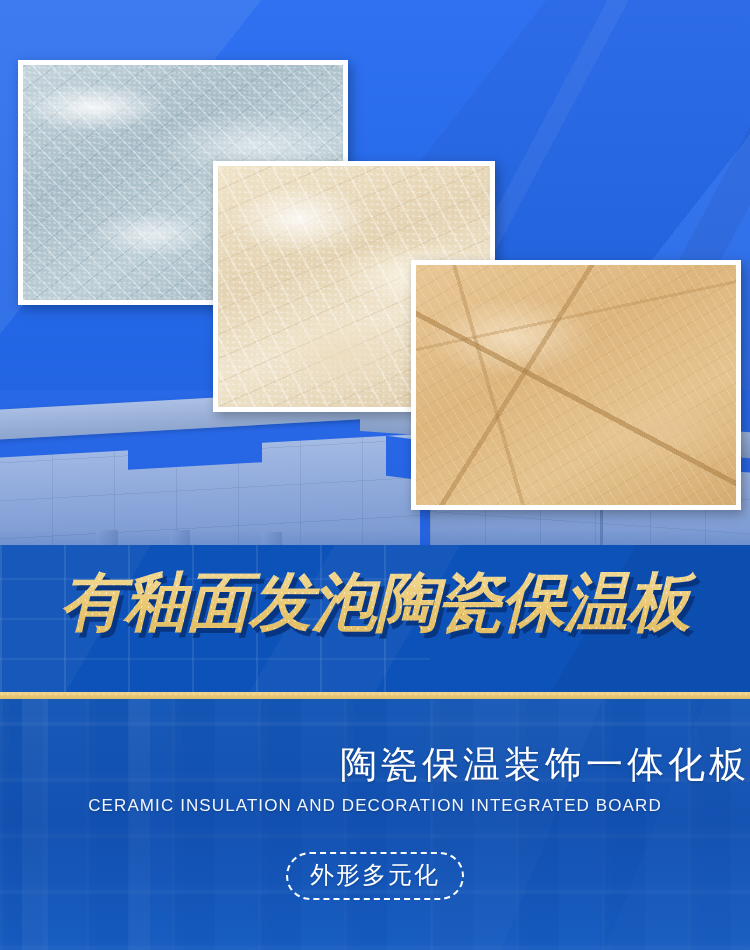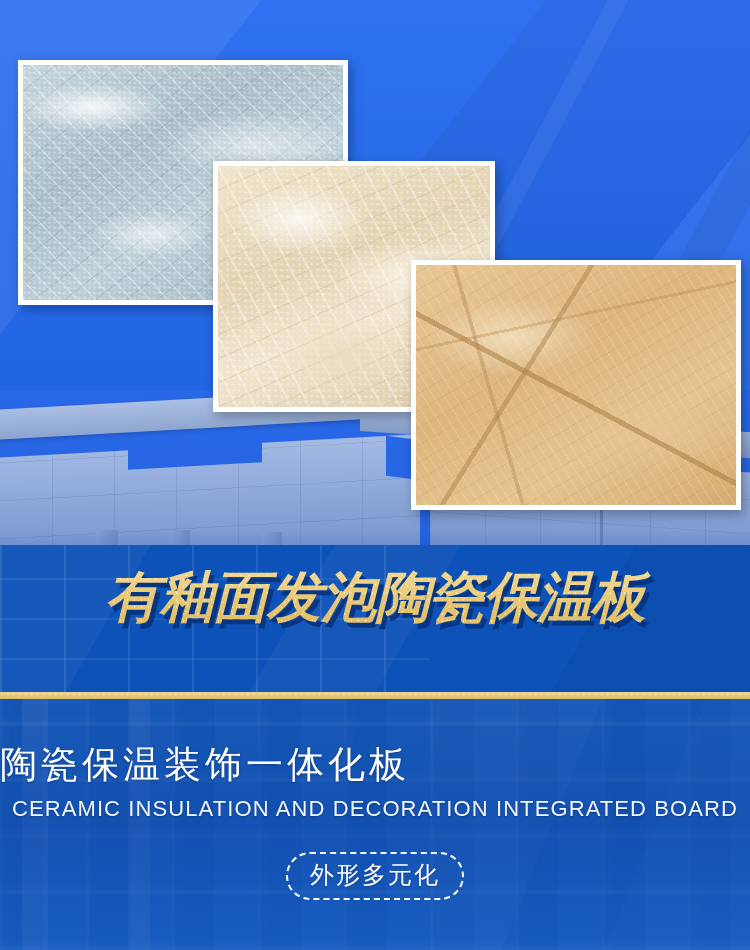--- a/index.html
+++ b/index.html
@@ -108,21 +108,21 @@
     position:absolute; left:0; top:-95px; width:430px; height:250px;
     opacity:.30;
     background:
       repeating-linear-gradient(90deg, rgba(255,255,255,.30) 0 2px, transparent 2px 64px),
       repeating-linear-gradient(0deg, rgba(255,255,255,.22) 0 2px, transparent 2px 40px);
   }
 
   .main-title{
     position:absolute; left:0; top:570px; width:750px;
     text-align:center;
-    font-size:55px;
+    font-size:64px;
     font-weight:bold;
     font-style:italic;
     letter-spacing:-1px;
     line-height:1;
     color:#edce84;
     background-image:
       radial-gradient(circle at 20% 30%, rgba(255,255,255,.55) 0.6px, transparent 1px),
       radial-gradient(circle at 70% 60%, rgba(255,255,255,.45) 0.6px, transparent 1px),
       linear-gradient(180deg,#f2d893 0%,#e9c874 55%,#e2bd63 100%);
     background-size:7px 7px, 9px 9px, 100% 100%;
@@ -178,33 +178,33 @@
     background:linear-gradient(112deg, rgba(255,255,255,.07) 0 40%, transparent 40% 64%, rgba(255,255,255,.05) 64% 100%);
   }
   .bb-wash{
     position:absolute; inset:0;
     background:linear-gradient(180deg, rgba(19,86,184,.62) 0%, rgba(16,78,176,.78) 48%, rgba(21,92,196,.70) 100%);
   }
 
   
   .sub-cn{
     position:absolute; left:0; top:740px; width:750px;
-    text-align:left;
+    text-align:right;
     color:#ffffff;
     font-size:37px;
     letter-spacing:4px;
     font-weight:400;
     font-family:"DejaVu Sans","Liberation Sans",sans-serif;
     text-shadow:0 1px 3px rgba(0,0,0,.25);
   }
   .sub-en{
     position:absolute; left:0; top:796px; width:750px;
     text-align:center;
     color:#f2f6ff;
-    font-size:22px;
+    font-size:17px;
     letter-spacing:1.1px;
     font-weight:400;
     white-space:nowrap;
     font-family:"Liberation Sans",sans-serif;
     text-shadow:0 1px 2px rgba(0,0,0,.25);
   }
 
   
   .pills{
     position:absolute; left:0; top:852px; width:750px;

